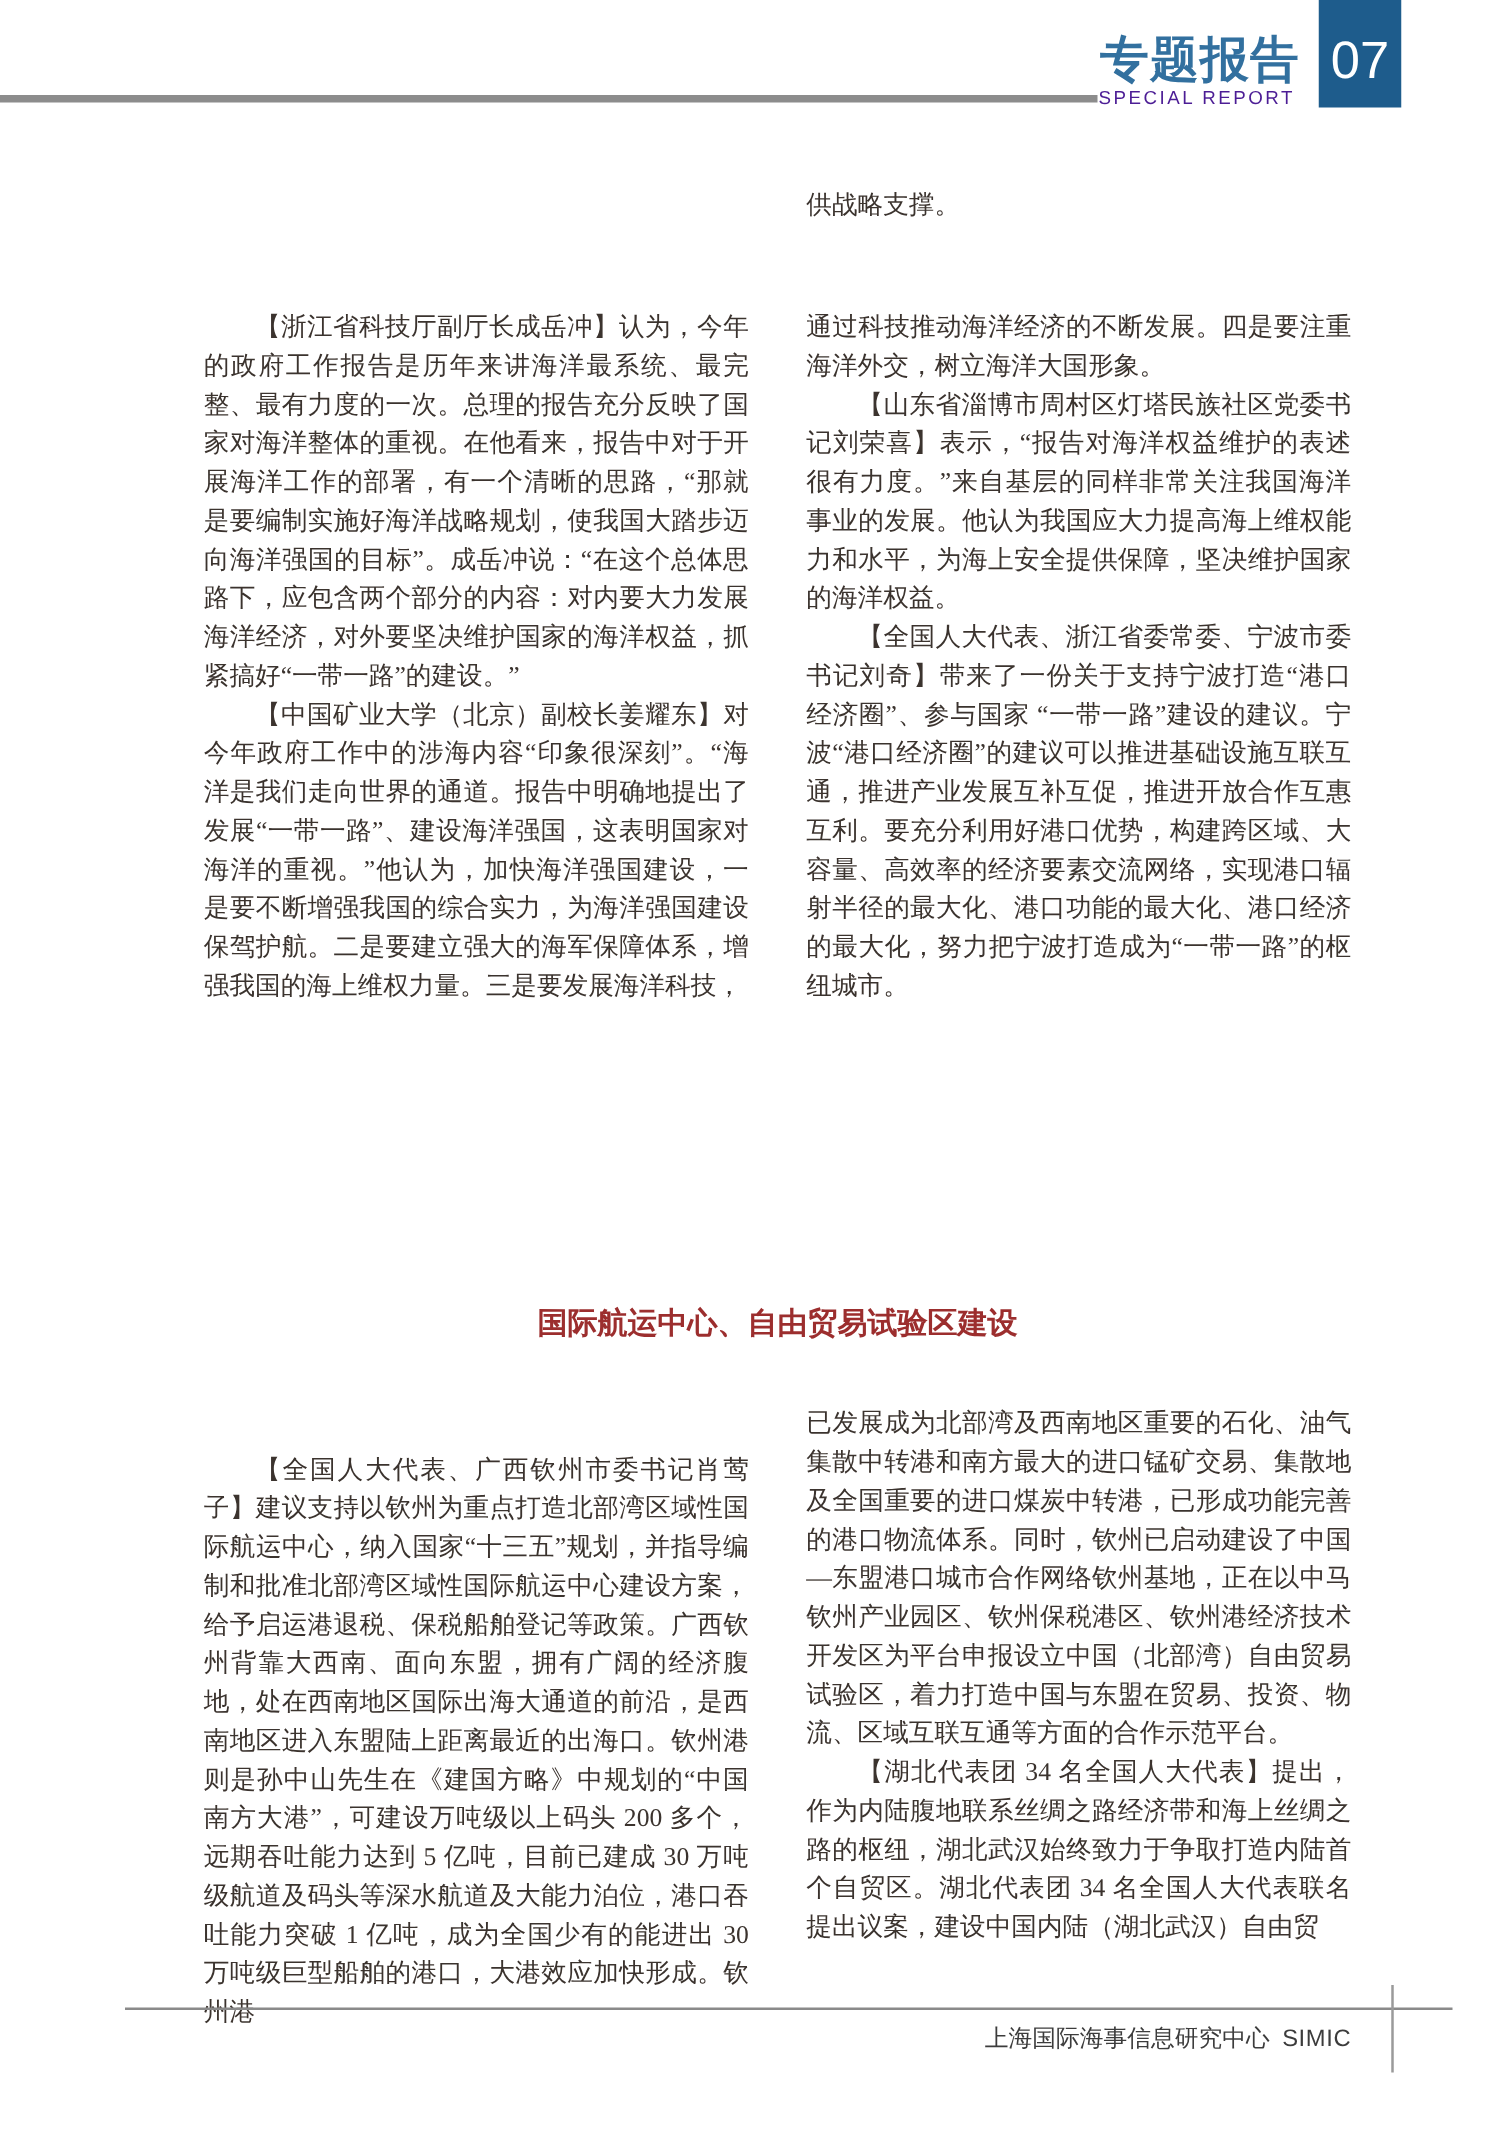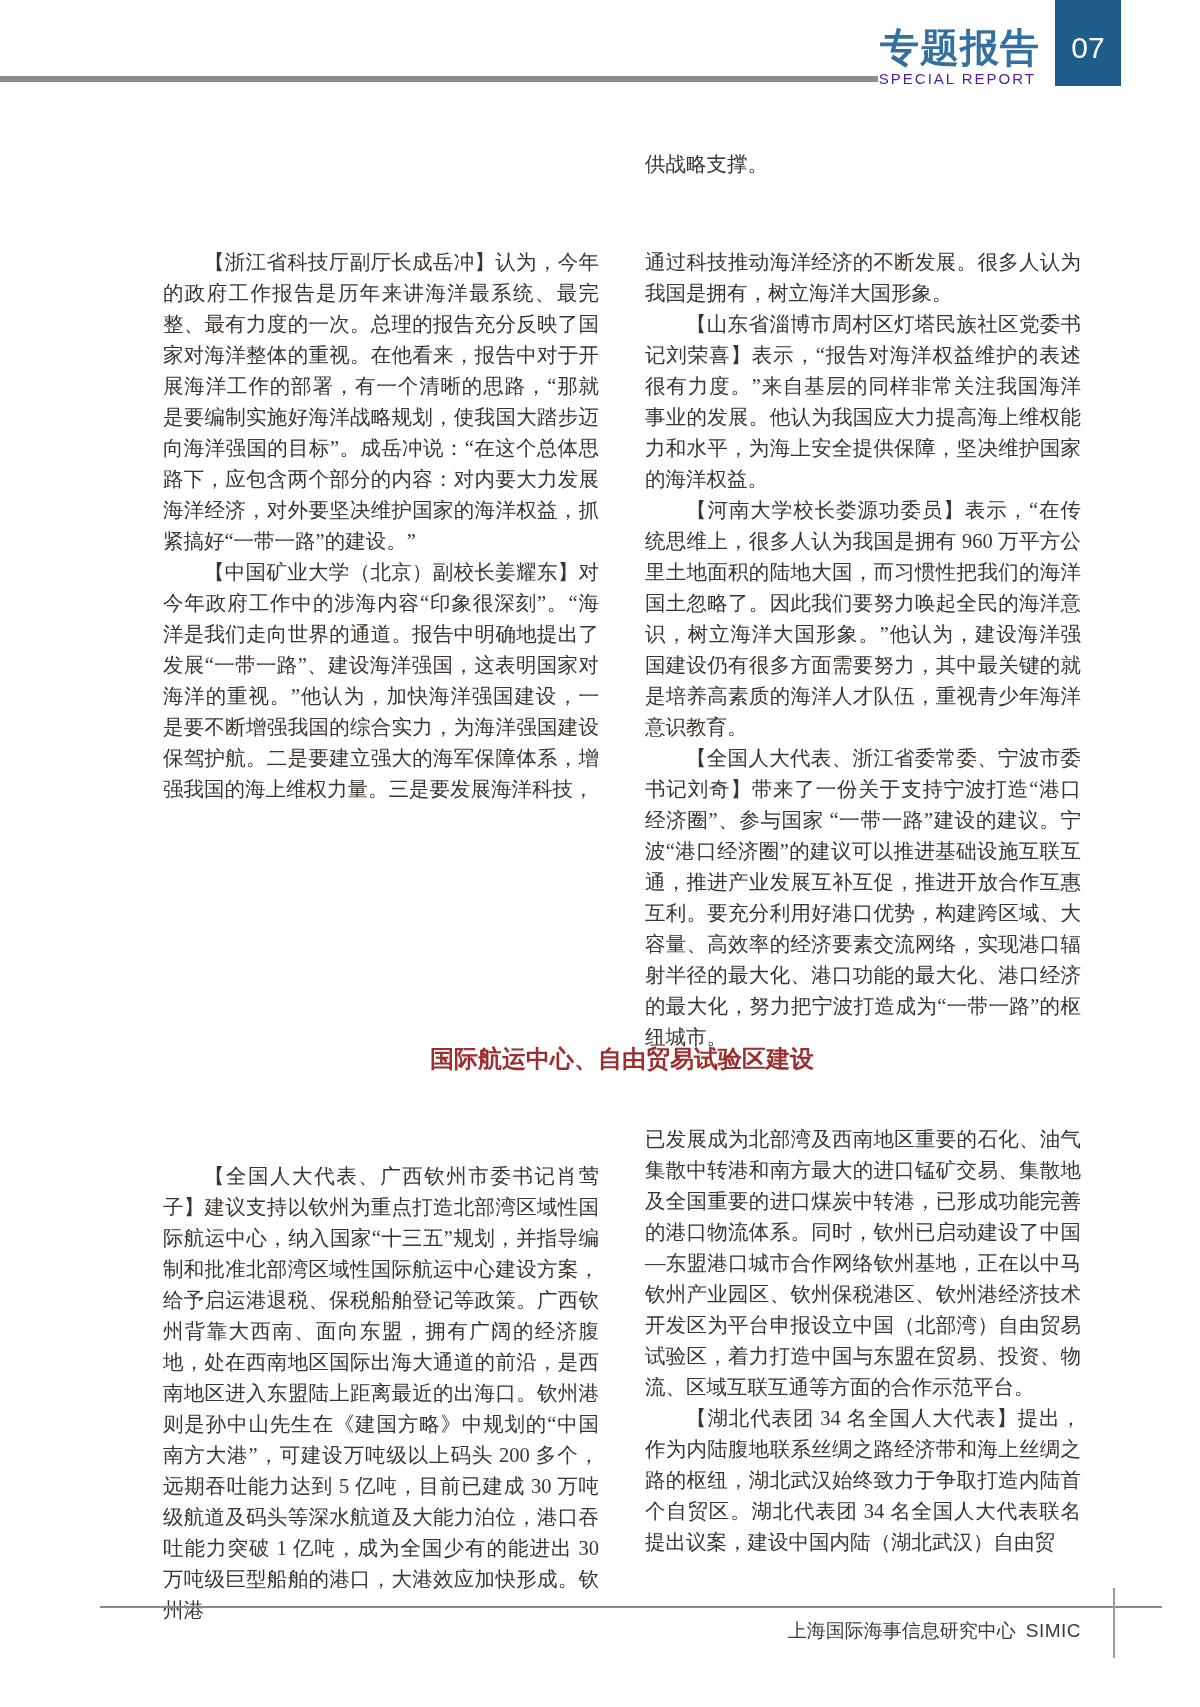--- a/index.html
+++ b/index.html
@@ -6,21 +6,21 @@
   .page{position:relative;width:1200px;height:1707px;background:#ffffff;overflow:hidden;
         font-family:"Liberation Serif","DejaVu Serif",serif;color:#3b332e;}
 
   
   .topbar{position:absolute;left:0;top:76px;width:878px;height:6px;background:#8c8c8c;}
   .h-cn{position:absolute;top:21px;right:160px;font-family:"Liberation Sans","DejaVu Sans",sans-serif;
         font-weight:bold;font-size:39px;letter-spacing:1px;color:#32709f;white-space:nowrap;}
   .h-en{position:absolute;top:70px;right:164px;font-family:"Liberation Sans","DejaVu Sans",sans-serif;
         font-size:15px;letter-spacing:2px;color:#4c1d95;white-space:nowrap;}
   .badge{position:absolute;left:1055px;top:0;width:66px;height:86px;background:#1e5c8c;color:#ffffff;
-        font-family:"Liberation Sans","DejaVu Sans",sans-serif;font-size:30px;font-weight:400;
+        font-family:"Liberation Sans","DejaVu Sans",sans-serif;font-size:42px;font-weight:400;
         display:flex;align-items:center;justify-content:center;padding-top:10px;box-sizing:border-box;}
 
   
   .frag{position:absolute;top:149px;width:436px;font-size:20.5px;line-height:31px;text-align:justify;}
   .frag-left{left:163px;}
   .frag-right{left:645px;}
   .sec-heading{position:absolute;left:163px;width:918px;text-align:center;
         font-size:24px;font-weight:bold;color:#9c2e2e;line-height:30px;}
   .heading-1{top:190px;}
   .heading-2{top:1044px;}
@@ -52,23 +52,22 @@
 
   <div class="frag frag-right">供战略支撑。</div>
 
 
   <div class="colblock sec1-left">
     <p class="para ind">【浙江省科技厅副厅长成岳冲】认为，今年的政府工作报告是历年来讲海洋最系统、最完整、最有力度的一次。总理的报告充分反映了国家对海洋整体的重视。在他看来，报告中对于开展海洋工作的部署，有一个清晰的思路，“那就是要编制实施好海洋战略规划，使我国大踏步迈向海洋强国的目标”。成岳冲说：“在这个总体思路下，应包含两个部分的内容：对内要大力发展海洋经济，对外要坚决维护国家的海洋权益，抓紧搞好“一带一路”的建设。”</p>
     <p class="para ind">【中国矿业大学（北京）副校长姜耀东】对今年政府工作中的涉海内容“印象很深刻”。“海洋是我们走向世界的通道。报告中明确地提出了发展“一带一路”、建设海洋强国，这表明国家对海洋的重视。”他认为，加快海洋强国建设，一是要不断增强我国的综合实力，为海洋强国建设保驾护航。二是要建立强大的海军保障体系，增强我国的海上维权力量。三是要发展海洋科技，</p>
   </div>
 
   <div class="colblock sec1-right">
-    <p class="para">通过科技推动海洋经济的不断发展。很多人认为我国是拥有，树立海洋大国形象。</p>
+    <p class="para">通过科技推动海洋经济的不断发展。四是要注重海洋外交，树立海洋大国形象。</p>
     <p class="para ind">【山东省淄博市周村区灯塔民族社区党委书记刘荣喜】表示，“报告对海洋权益维护的表述很有力度。”来自基层的同样非常关注我国海洋事业的发展。他认为我国应大力提高海上维权能力和水平，为海上安全提供保障，坚决维护国家的海洋权益。</p>
-    <p class="para ind">【河南大学校长娄源功委员】表示，“在传统思维上，很多人认为我国是拥有 960 万平方公里土地面积的陆地大国，而习惯性把我们的海洋国土忽略了。因此我们要努力唤起全民的海洋意识，树立海洋大国形象。”他认为，建设海洋强国建设仍有很多方面需要努力，其中最关键的就是培养高素质的海洋人才队伍，重视青少年海洋意识教育。</p>
     <p class="para ind">【全国人大代表、浙江省委常委、宁波市委书记刘奇】带来了一份关于支持宁波打造“港口经济圈”、参与国家 “一带一路”建设的建议。宁波“港口经济圈”的建议可以推进基础设施互联互通，推进产业发展互补互促，推进开放合作互惠互利。要充分利用好港口优势，构建跨区域、大容量、高效率的经济要素交流网络，实现港口辐射半径的最大化、港口功能的最大化、港口经济的最大化，努力把宁波打造成为“一带一路”的枢纽城市。</p>
   </div>
 
   <div class="sec-heading heading-2">国际航运中心、自由贸易试验区建设</div>
 
   <div class="colblock sec2-left">
     <p class="para ind">【全国人大代表、广西钦州市委书记肖莺子】建议支持以钦州为重点打造北部湾区域性国际航运中心，纳入国家“十三五”规划，并指导编制和批准北部湾区域性国际航运中心建设方案，给予启运港退税、保税船舶登记等政策。广西钦州背靠大西南、面向东盟，拥有广阔的经济腹地，处在西南地区国际出海大通道的前沿，是西南地区进入东盟陆上距离最近的出海口。钦州港则是孙中山先生在《建国方略》中规划的“中国南方大港”，可建设万吨级以上码头 200 多个，远期吞吐能力达到 5 亿吨，目前已建成 30 万吨级航道及码头等深水航道及大能力泊位，港口吞吐能力突破 1 亿吨，成为全国少有的能进出 30 万吨级巨型船舶的港口，大港效应加快形成。钦州港</p>
   </div>
 
   <div class="colblock sec2-right">

